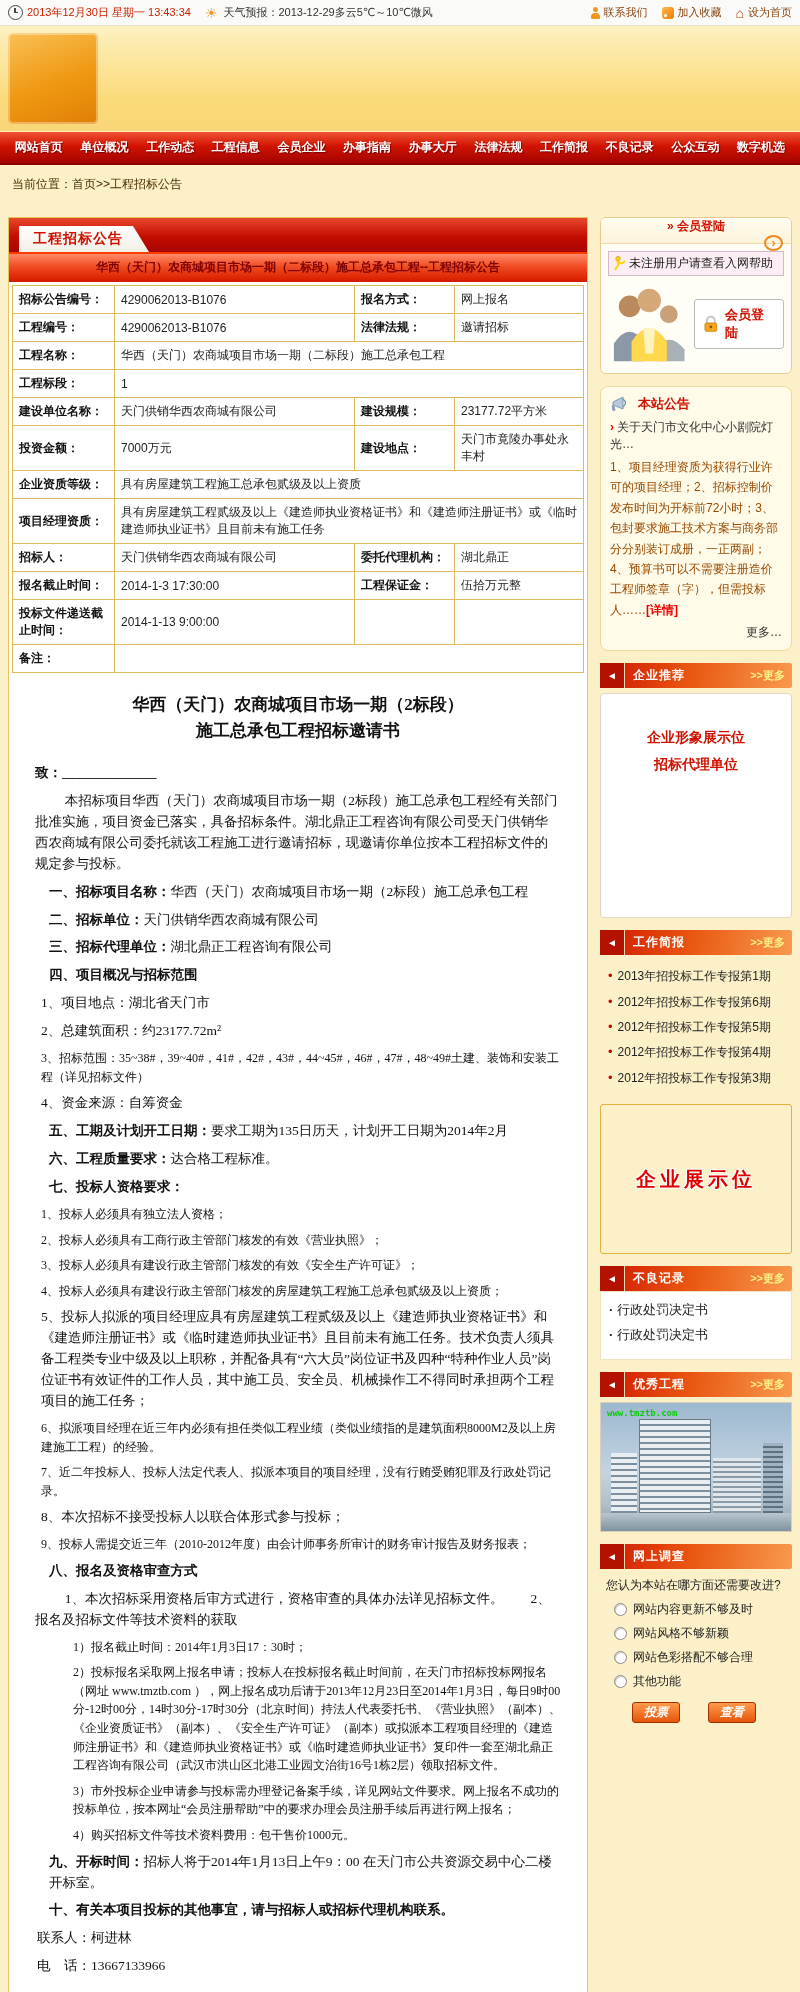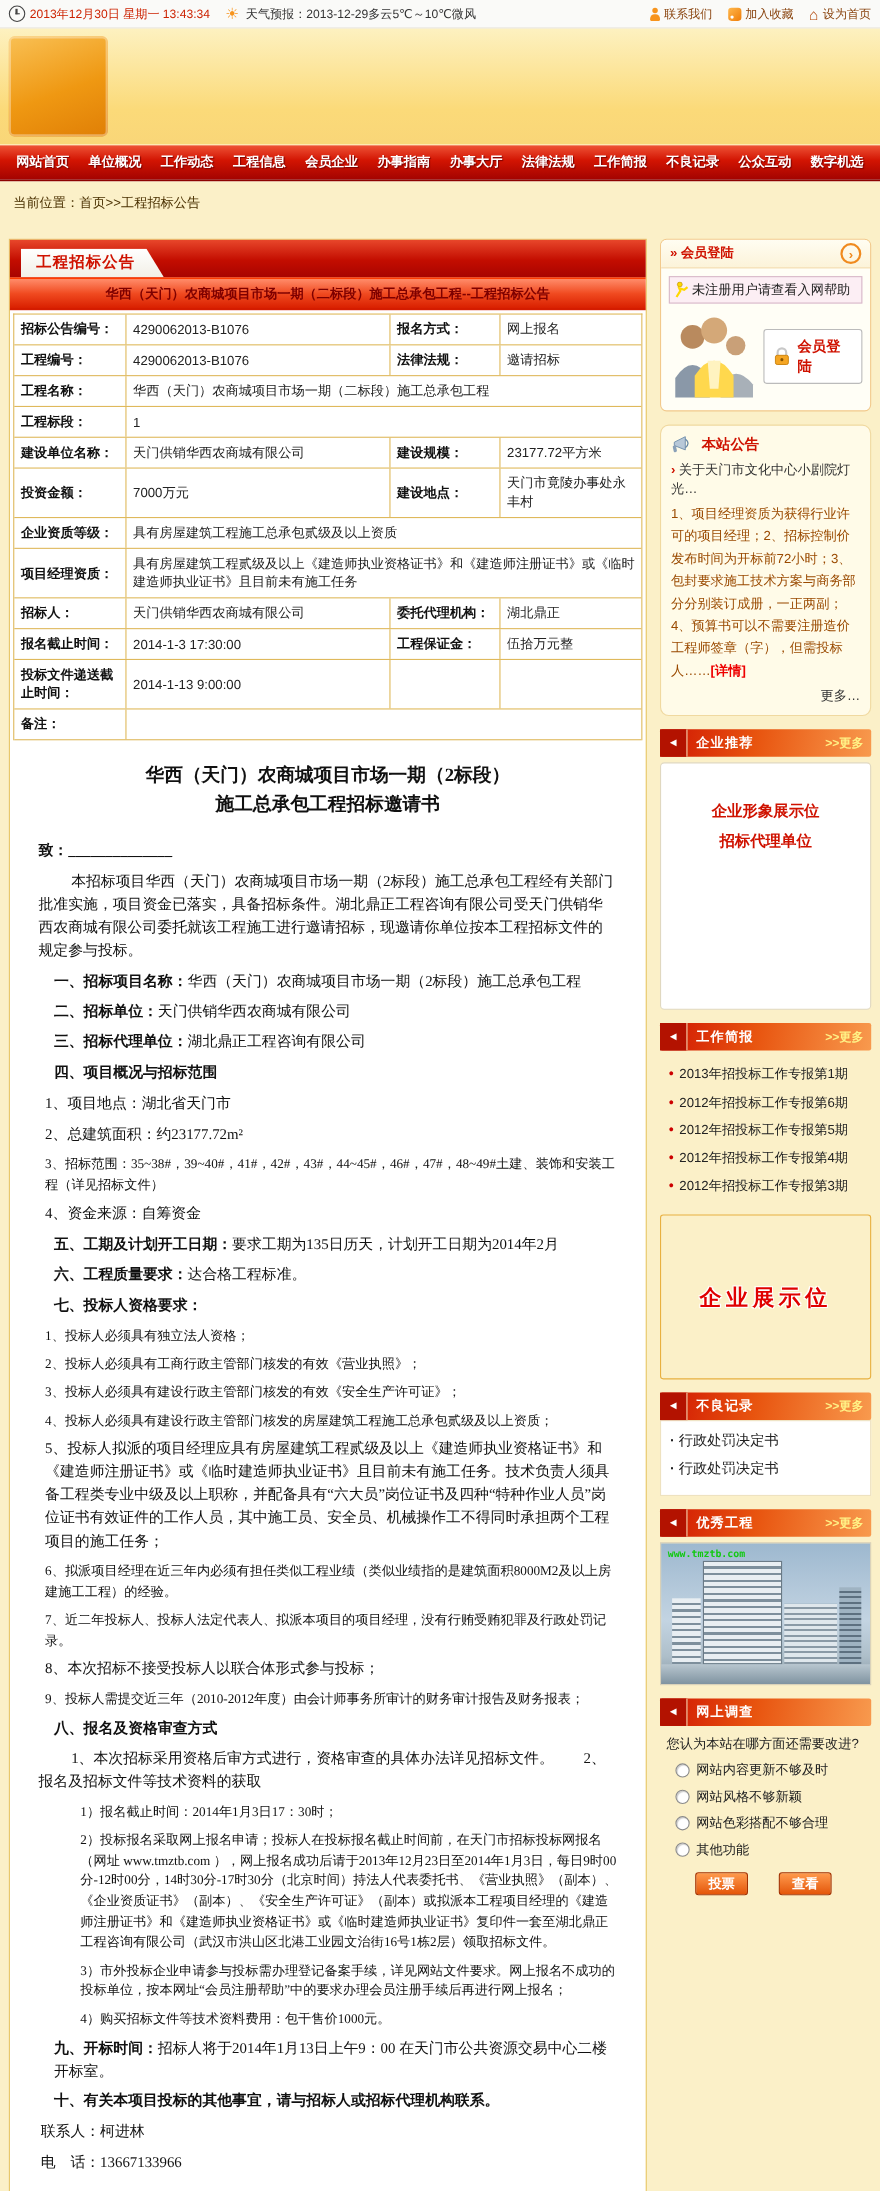--- a/index.html
+++ b/index.html
@@ -64,21 +64,21 @@
   .docp.sub{margin-left:6px;}
   .docp.subsmall{font-size:12px;margin-left:6px;}
   .docp.subsmall-indent{font-size:12px;margin-left:38px;}
   .docp.contact{margin-left:2px;}
 
   
   .sidebar{width:192px;margin-left:12px;flex-shrink:0;}
   .sb-gap{height:12px;}
 
   .login{background:#fffef6;border:1px solid #f2c98c;border-radius:6px;overflow:hidden;}
-  .login-head{height:25px;display:flex;align-items:center;background:linear-gradient(180deg,#fffdf2,#fcf3d9);border-bottom:1px solid #f2d9a8;padding:0 8px;}
+  .login-head{height:25px;display:flex;align-items:center;background:linear-gradient(180deg,#fffdf2,#fcf3d9);border-bottom:1px solid #f2d9a8;padding:0 8px;flex-direction:column;}
   .login-head .t{color:#cf1200;font-weight:bold;font-size:12px;}
   .circle-arrow{margin-left:auto;width:15px;height:15px;border-radius:50%;border:2px solid #f08a1e;color:#f08a1e;font-weight:bold;display:flex;align-items:center;justify-content:center;font-size:12px;line-height:1;cursor:pointer;}
   .login-body{padding:7px 7px 9px 7px;}
   .help-strip{background:#fceef4;border:1px solid #d8b8c8;display:flex;align-items:center;padding:3px 4px;font-size:12px;color:#222;cursor:pointer;}
   .help-strip svg{margin-right:3px;flex-shrink:0;}
   .login-row{display:flex;align-items:center;margin-top:8px;}
   .login-btn{margin-left:4px;background:#fff;border:1px solid #bbb;border-radius:3px;display:flex;align-items:center;padding:6px 7px;cursor:pointer;}
   .login-btn .txt{color:#cf1200;font-weight:bold;font-size:13px;margin-left:5px;}
 
   .panel-soft{background:#fffbe8;border:1px solid #f0d9a0;border-radius:8px;padding:8px 9px 9px;}
@@ -116,21 +116,21 @@
   .bld.b-low{left:112px;width:48px;height:55px;background:repeating-linear-gradient(180deg,#dfe7ec 0 3px,#8a9aa6 3px 5px);}
   .bld.b-side{left:10px;width:26px;height:60px;background:repeating-linear-gradient(180deg,#cfd9e0 0 3px,#77club 0),repeating-linear-gradient(180deg,#cfd9e0 0 3px,#778894 3px 5px);}
   .bld.b-right{right:8px;width:20px;height:70px;background:#5d7documentElement0,#5d7080;background:repeating-linear-gradient(180deg,#9fb3c2 0 3px,#5d7080 3px 5px);}
   .ex-water{position:absolute;left:0;right:0;bottom:0;height:18px;background:linear-gradient(180deg,#b8c6cf,#7f93a0);}
 
   .poll-body{padding:8px 4px 4px 6px;}
   .poll-q{font-size:12px;color:#222;margin-bottom:6px;}
   .poll-opt{display:flex;align-items:center;font-size:12px;color:#222;margin:7px 0 7px 8px;cursor:pointer;}
   .radio{width:11px;height:11px;border-radius:50%;border:1px solid #8a8a8a;background:#fff;margin-right:6px;box-shadow:inset 1px 1px 1px #ccc;}
   .poll-btns{margin:12px 0 4px 26px;display:flex;gap:28px;}
-  .poll-btn{width:46px;height:19px;border:1px solid #a33000;border-radius:3px;background:linear-gradient(180deg,#ff9a4d,#e4560a);color:#fff;font-size:12px;font-weight:bold;display:flex;align-items:center;justify-content:center;cursor:pointer;}
+  .poll-btn{width:46px;height:19px;border:1px solid #a33000;border-radius:3px;background:linear-gradient(180deg,#ff9a4d,#e4560a);color:#fff;font-size:12px;font-weight:bold;display:flex;align-items:center;justify-content:center;cursor:pointer;font-style:italic;}
 </style>
 </head>
 <body>
 
 <div class="page">
 
   <div class="topbar">
     <span class="clock-ic"></span>
     <span class="date">2013年12月30日 星期一 13:43:34</span>
     <span class="sun-ic">☀</span>

